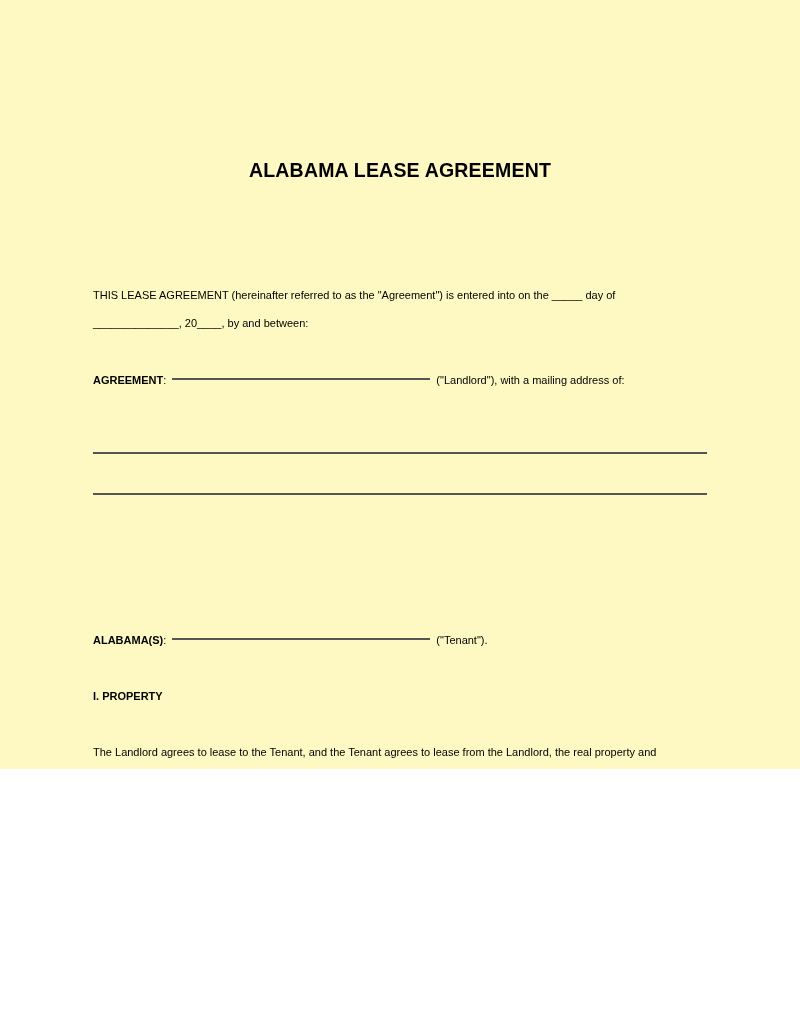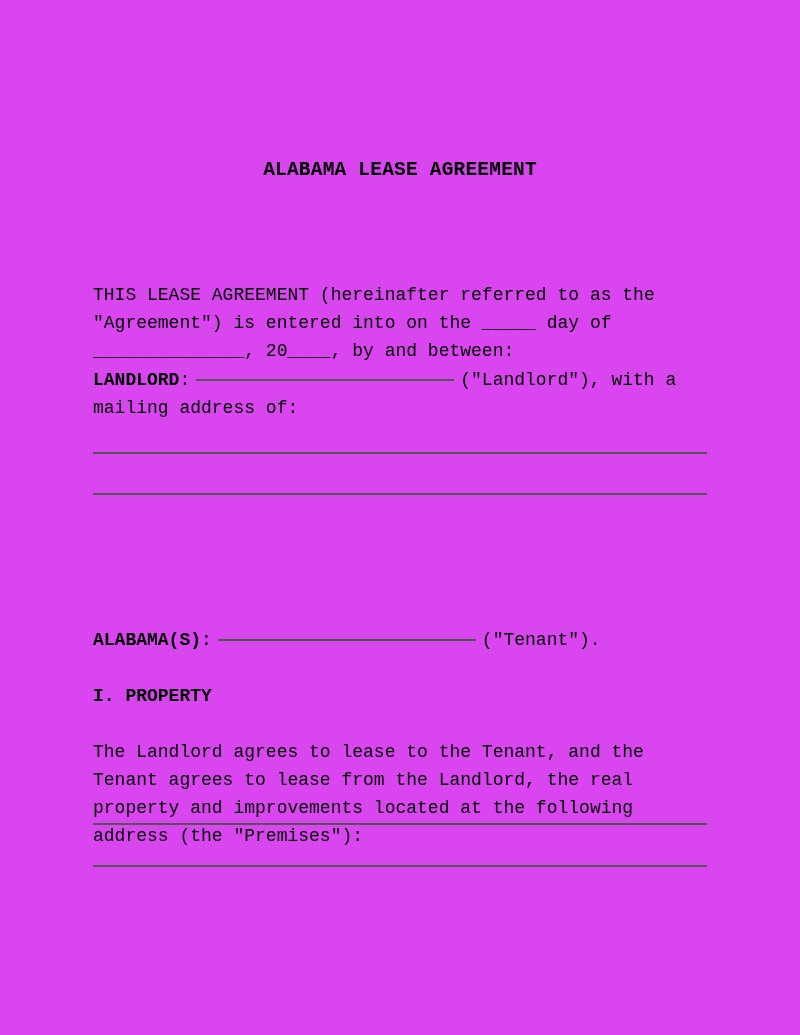--- a/index.html
+++ b/index.html
@@ -4,25 +4,25 @@
 <style>
   html, body {
     margin: 0;
     padding: 0;
     background: #ffffff;
   }
 
   .page {
     position: relative;
     width: 800px;
-    height: 1035px;
-    background: #d946ef;
+    height: 769px;
+    background: #fef9c3;
     margin: 0 auto;
     overflow: hidden;
-    font-family: Liberation Mono, monospace;
+    font-family: Liberation Sans, sans-serif;
     color: #000000;
     -webkit-font-smoothing: antialiased;
   }
 
   
   .doc-title {
     position: absolute;
     left: 0;
     top: 158px;
     width: 800px;
@@ -31,21 +31,21 @@
     font-weight: bold;
     letter-spacing: 0.2px;
     line-height: 24px;
   }
 
   
   .block {
     position: absolute;
     left: 93px;
     width: 614px;
-    font-size: 18px;
+    font-size: 11px;
     line-height: 28px;
     text-align: left;
   }
 
   .block.intro      { top: 281px; }
   .block.landlord   { top: 366px; }
   .block.and        { top: 569px; }
   .block.tenant     { top: 626px; }
   .block.heading    { top: 682px; font-weight: bold; }
   .block.property   { top: 738px; }
@@ -79,21 +79,21 @@
 </head>
 <body>
 
 <div class="page">
 
   <div class="doc-title">ALABAMA LEASE AGREEMENT</div>
 
   <div class="block intro">THIS LEASE AGREEMENT (hereinafter referred to as the "Agreement") is entered into on the _____ day of ______________, 20____, by and between:</div>
 
   <div class="block landlord">
-    <span class="bold">LANDLORD</span><span>:</span><span class="inline-rule"></span><span>("Landlord"), with a mailing address of:</span>
+    <span class="bold">AGREEMENT</span><span>:</span><span class="inline-rule"></span><span>("Landlord"), with a mailing address of:</span>
   </div>
 
   <div class="rule r1"></div>
   <div class="rule r2"></div>
 
 
   <div class="block tenant">
     <span class="bold">ALABAMA(S)</span><span>:</span><span class="inline-rule"></span><span>("Tenant").</span>
   </div>
 

